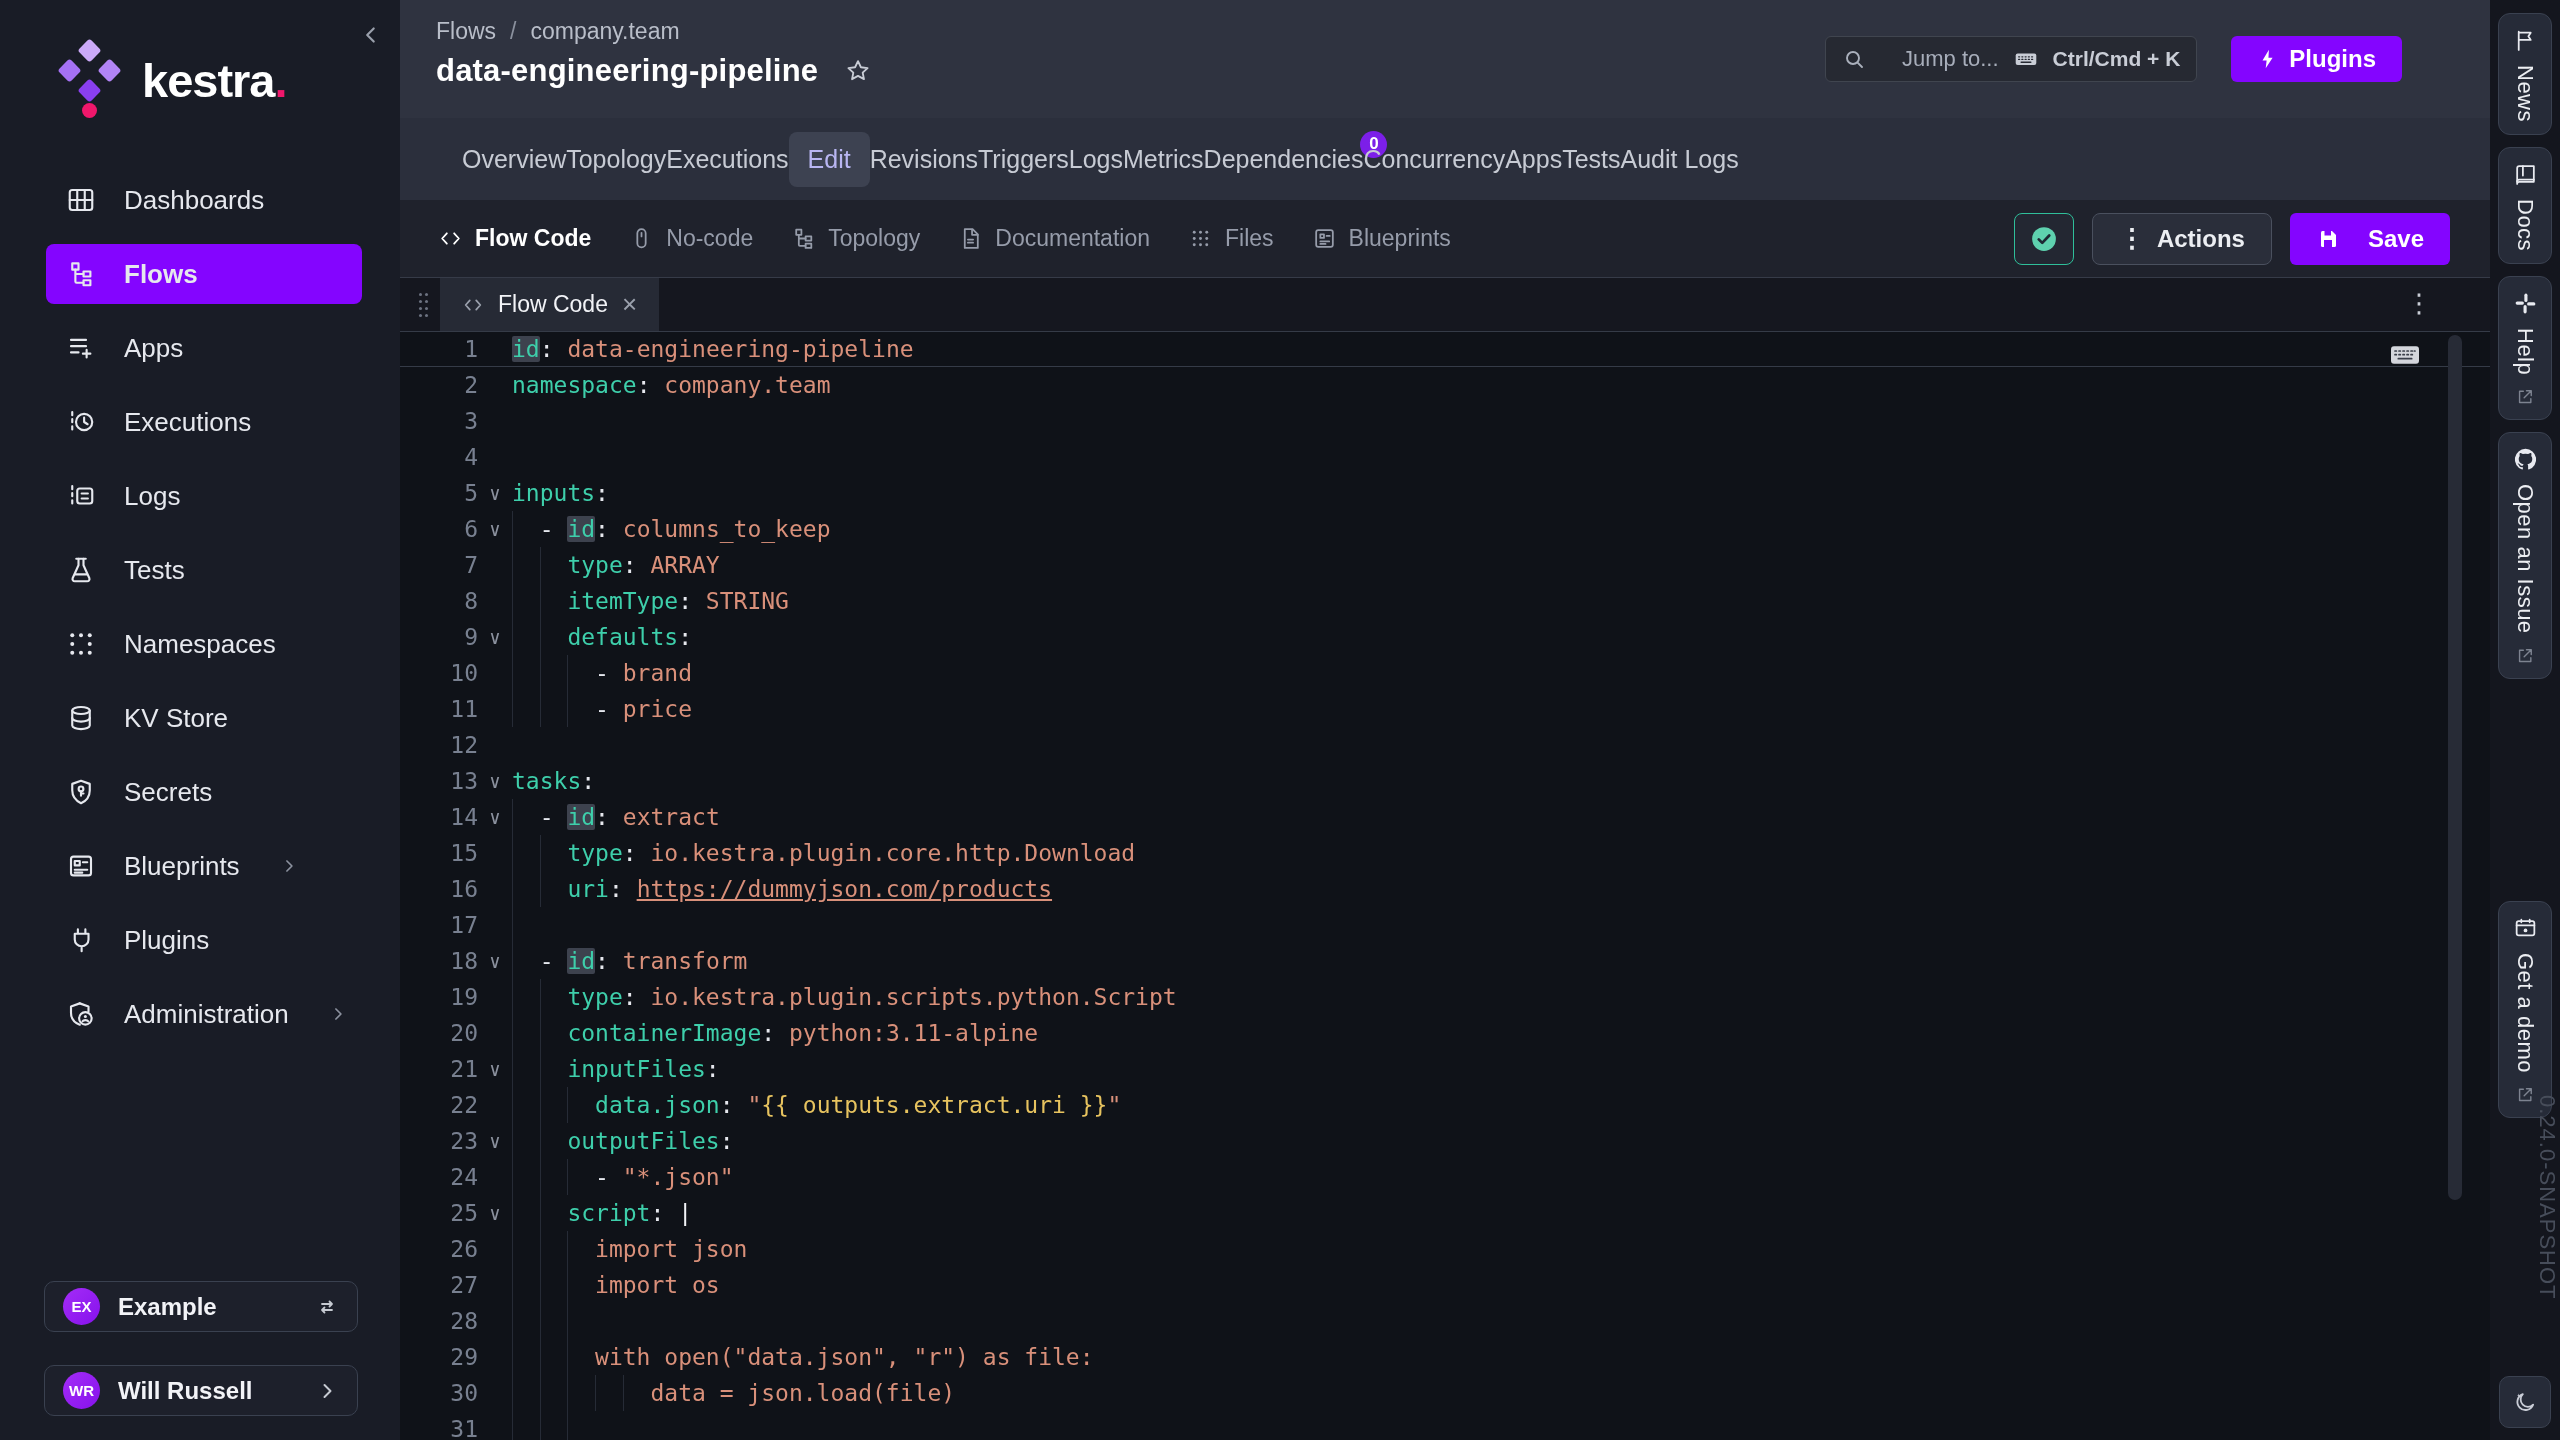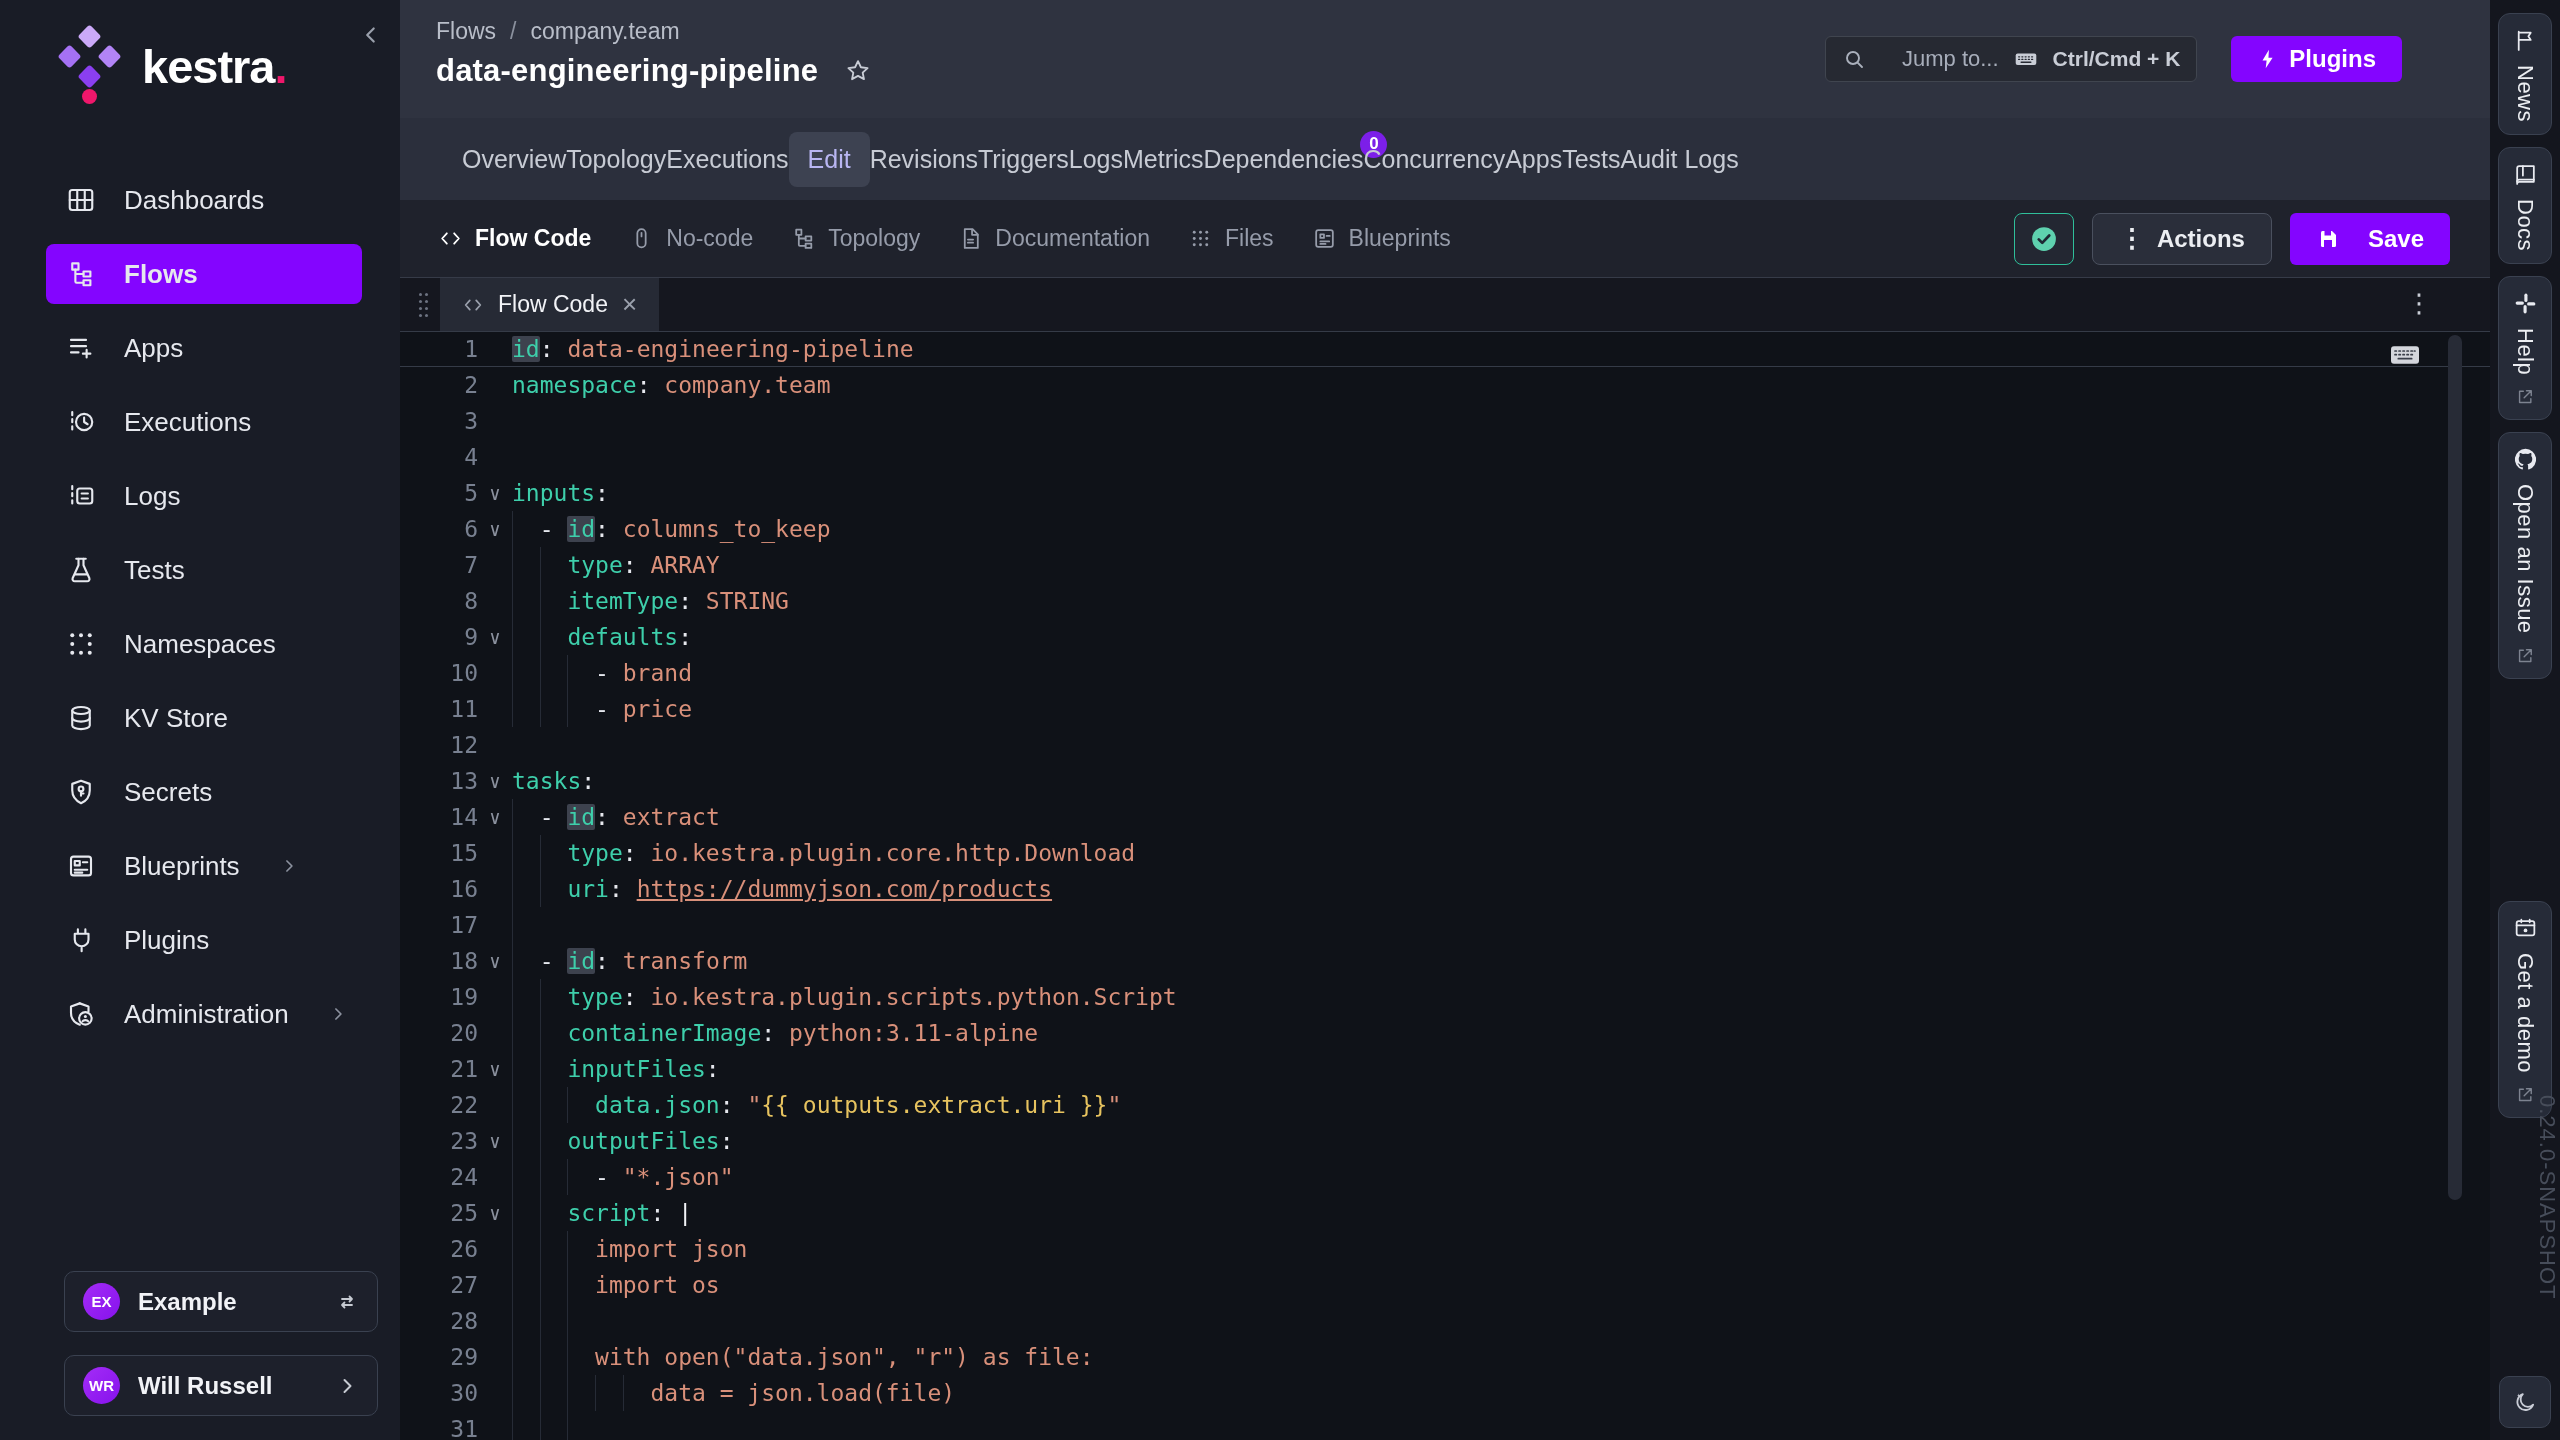--- a/index.html
+++ b/index.html
@@ -3,32 +3,32 @@
 <meta charset="utf-8">
 <style>
   * { margin:0; padding:0; box-sizing:border-box; }
   html,body { background:#0e1016; }
   body { font-family:"Liberation Sans", sans-serif; }
   #app { position:relative; width:2560px; height:1440px; background:#14161e; overflow:hidden; color:#e8eaf0; }
 
   
   .sidebar { position:absolute; left:0; top:0; width:400px; height:1440px; background:#191c26; z-index:3; }
   .collapse { position:absolute; top:22px; right:16px; width:26px; height:26px; color:#9aa0ac; cursor:pointer; }
-  .logo { position:absolute; left:60px; top:28px; display:flex; align-items:center; gap:22px; }
+  .logo { position:absolute; left:60px; top:42px; display:flex; align-items:center; gap:22px; }
   .logo-mark { position:relative; width:60px; height:76px; }
   .logo-mark .d { position:absolute; width:17px; height:17px; border-radius:3px; transform:rotate(45deg); }
   .logo-mark .dot { position:absolute; width:15px; height:15px; border-radius:50%; background:#f0176b; }
   .brand { font-size:47px; font-weight:700; letter-spacing:-1px; color:#ffffff; }
   .brand .pink { color:#f0176b; }
   .side-items { position:absolute; top:170px; left:0; width:400px; }
   .side-item { display:flex; align-items:center; gap:28px; width:316px; height:60px; margin:0 0 14px 46px; padding:0 20px; border-radius:8px; font-size:26px; color:#e6e8ee; cursor:pointer; }
   .side-item .icon { width:30px; height:30px; flex:0 0 30px; color:#e6e8ee; }
   .side-item.active { background:#8405FF; font-weight:600; }
   .side-item .chev { width:20px; height:20px; color:#8b919e; margin-left:6px; }
-  .acct { position:absolute; left:44px; width:314px; height:61px; border:1px solid #3a4150; border-radius:10px; background:#1d202b; display:flex; align-items:center; gap:18px; padding:0 18px; cursor:pointer;margin-left:20px; }
+  .acct { position:absolute; left:44px; width:314px; height:51px; border:1px solid #3a4150; border-radius:10px; background:#1d202b; display:flex; align-items:center; gap:18px; padding:0 18px; cursor:pointer; }
   .acct .avatar { width:37px; height:37px; border-radius:50%; background:linear-gradient(135deg,#a42cf7,#8612ec); color:#fff; font-size:15px; font-weight:700; display:flex; align-items:center; justify-content:center; }
   .acct .nm { flex:1; font-size:24px; font-weight:600; color:#f2f3f7; }
   .acct .icon { width:24px; height:24px; color:#c6cad2; }
   .acct.ws { bottom:108px; }
   .acct.us { bottom:24px; }
 
   
   .rail { position:absolute; right:0; top:0; width:70px; height:1440px; background:#14161e; z-index:3; }
   .rail-btn { width:54px; margin:0 auto 12px auto; background:#262b38; border:1px solid #3a4150; border-radius:12px; display:flex; flex-direction:column; align-items:center; padding:14px 0 12px 0; gap:12px; cursor:pointer; }
   .rail-btn:first-child { margin-top:13px; }

